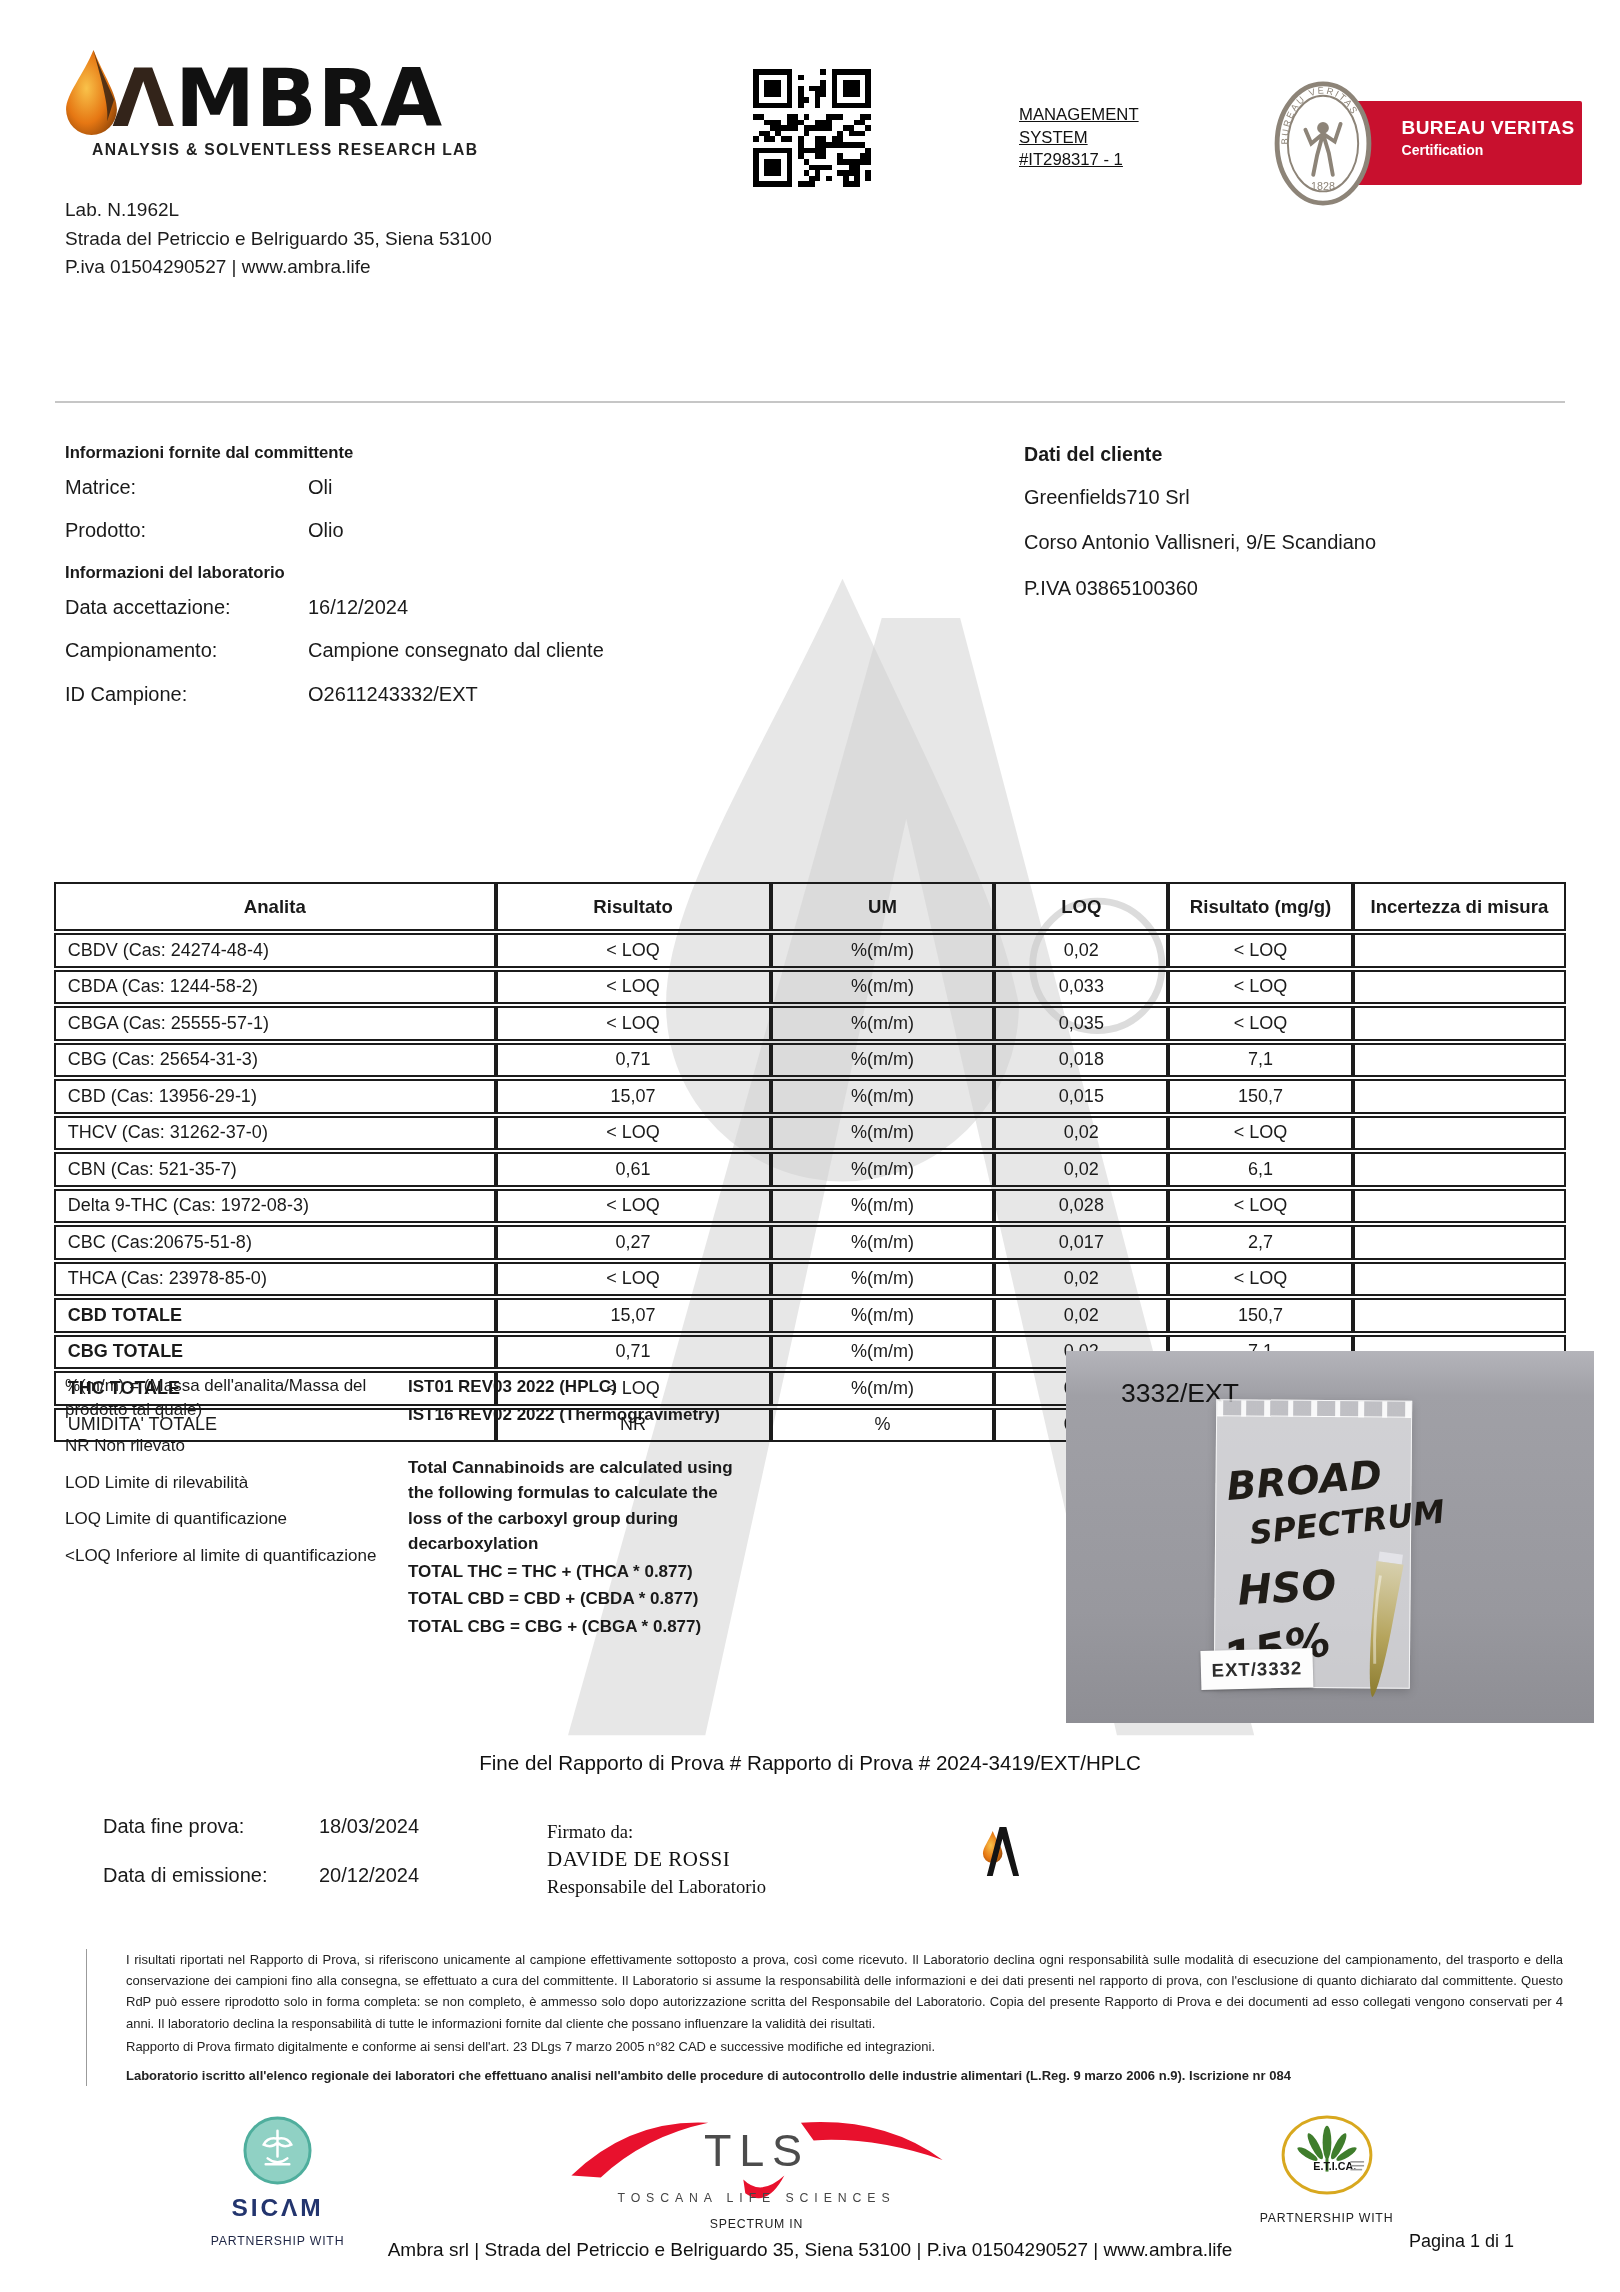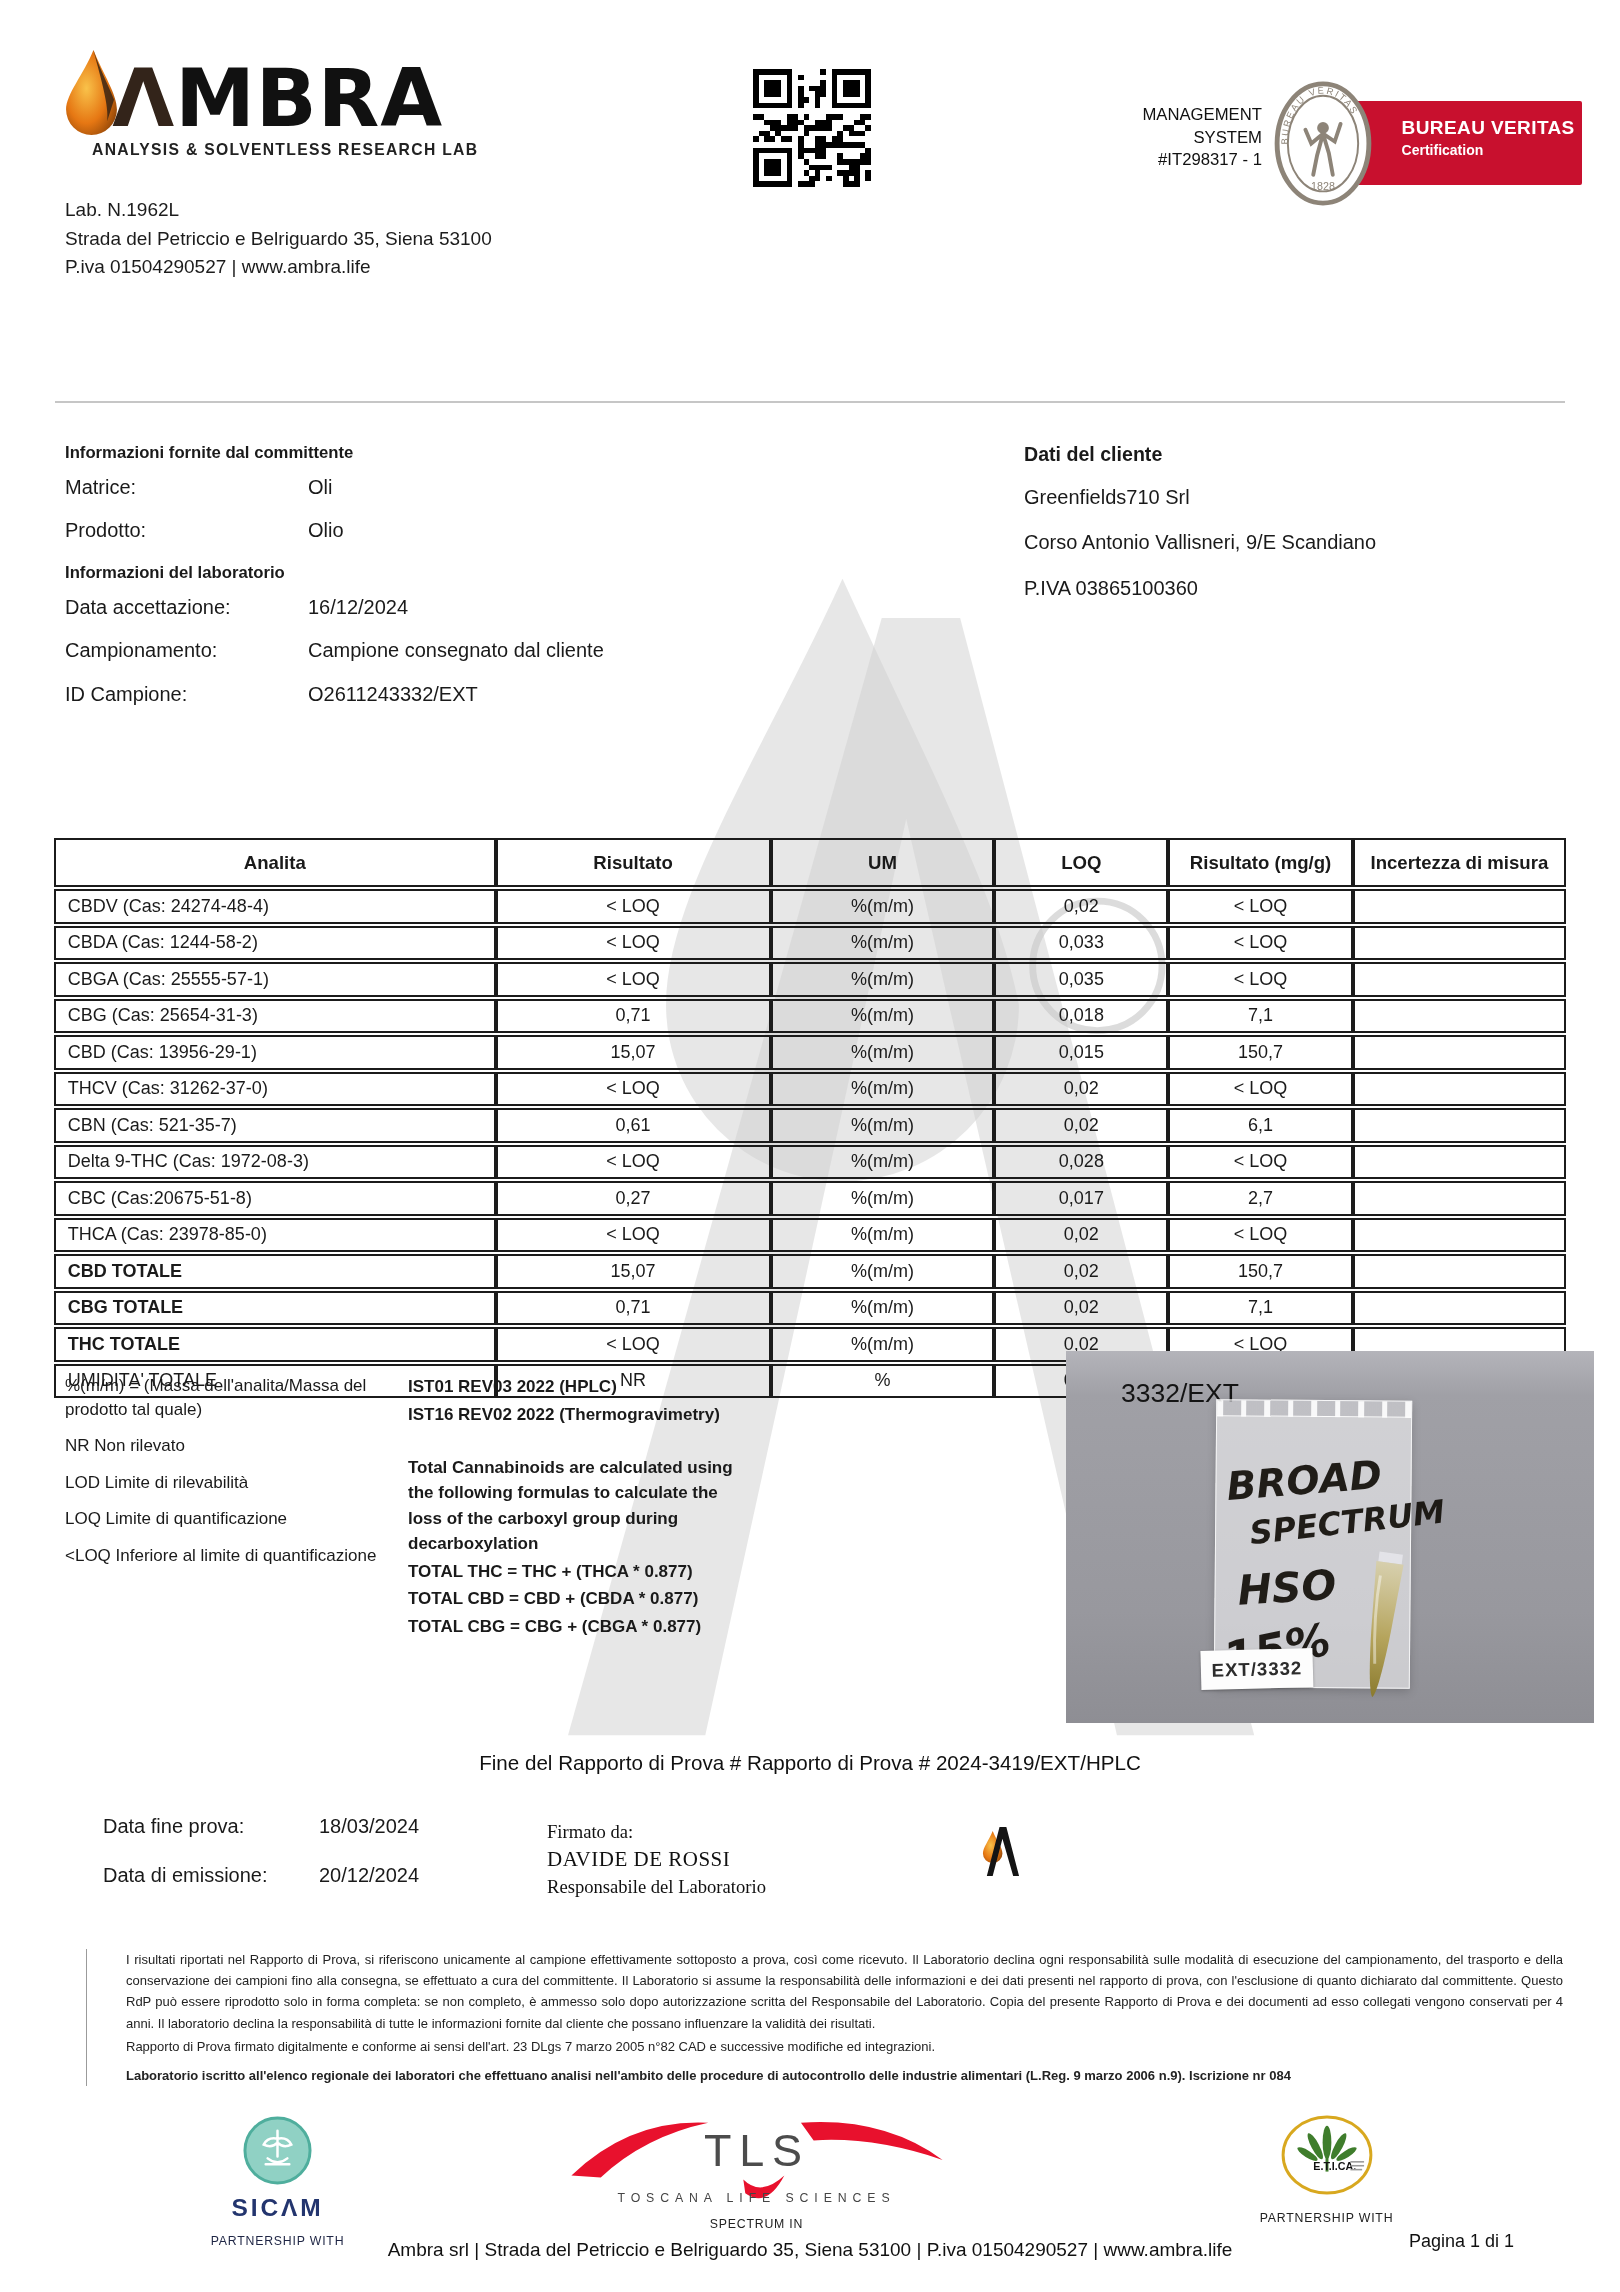--- a/index.html
+++ b/index.html
@@ -10,21 +10,21 @@
   
   .brand-block{left:59px;top:47px;}
   .brand-row{display:flex;align-items:flex-end;}
   .drop-svg{width:65px;height:90px;margin-right:-11.8px;position:relative;z-index:2;}
   .brand-text{font-family:"DejaVu Sans",sans-serif;font-weight:700;font-size:80px;line-height:.95;letter-spacing:1px;}
   .brand-first{color:#33241a;}
   .brand-rest{color:#111;}
   .tagline{font-size:15.7px;font-weight:700;letter-spacing:1.3px;color:#222;margin:3.9px 0 0 33px;}
   .addr-block{left:65px;top:196px;font-size:19px;line-height:1.5;color:#1c1c1c;}
   .qr-box{left:753px;top:69px;width:118px;height:118px;}
-  .mgmt{left:1019px;top:104px;width:243px;text-align:right;font-size:16.7px;line-height:1.35;color:#111;}
+  .mgmt{left:1019px;top:104px;width:243px;font-size:16.7px;line-height:1.35;color:#111;text-decoration:underline;}
   .bv{left:1272px;top:61px;width:314px;height:147px;}
   .bv-red{position:absolute;left:17.6px;top:40px;width:292px;height:84px;background:#c8102e;border-radius:2px;}
   .bv-red-inner{position:absolute;left:112px;top:15.7px;color:#fff;}
   .bv-title{font-weight:700;font-size:19px;letter-spacing:0.4px;}
   .bv-sub{font-weight:700;font-size:14px;margin-top:2.9px;}
   .bv-medal{position:absolute;left:2px;top:19.6px;width:98px;height:125px;}
 
   
   .title{left:0;top:343px;width:100%;text-align:center;font-size:28px;font-weight:700;color:#111;}
   .title-rule{left:55px;top:401px;width:1510px;height:2px;background:#c6c6c6;}
@@ -34,21 +34,21 @@
   .sec-h{font-size:16.7px;font-weight:700;margin:0 0 12.7px;}
   .sec-h.second{margin-top:7.8px;}
   .kv{display:flex;margin-bottom:20.6px;}
   .kv .k{width:243px;font-size:20px;flex:none;}
   .kv .v{font-size:20px;}
   .cliente{left:1024px;top:443px;width:529px;}
   .cli-h{font-size:19.6px;font-weight:700;margin-bottom:19.6px;}
   .cli-line{font-size:20px;margin-bottom:22.5px;}
 
   
-  .report-table{position:absolute;left:54px;top:836px;width:1512px;z-index:1;
+  .report-table{position:absolute;left:54px;top:880px;width:1512px;z-index:1;
                 border-collapse:separate;border-spacing:0 2.9px;}
   .report-table th,.report-table td{border:2px solid #1b1b1b;padding:2px 5.9px;background:transparent;}
   .report-table th{font-size:18.6px;font-weight:700;height:41px;text-align:center;}
   .report-table td{font-size:18px;height:26.5px;text-align:center;}
   .report-table td.c-analita{text-align:left;padding-left:11.8px;}
   .report-table tr.bold-row td.c-analita{font-weight:700;}
 
   
   .watermark{position:absolute;left:372px;top:564px;width:941px;height:1186px;z-index:0;}
 

